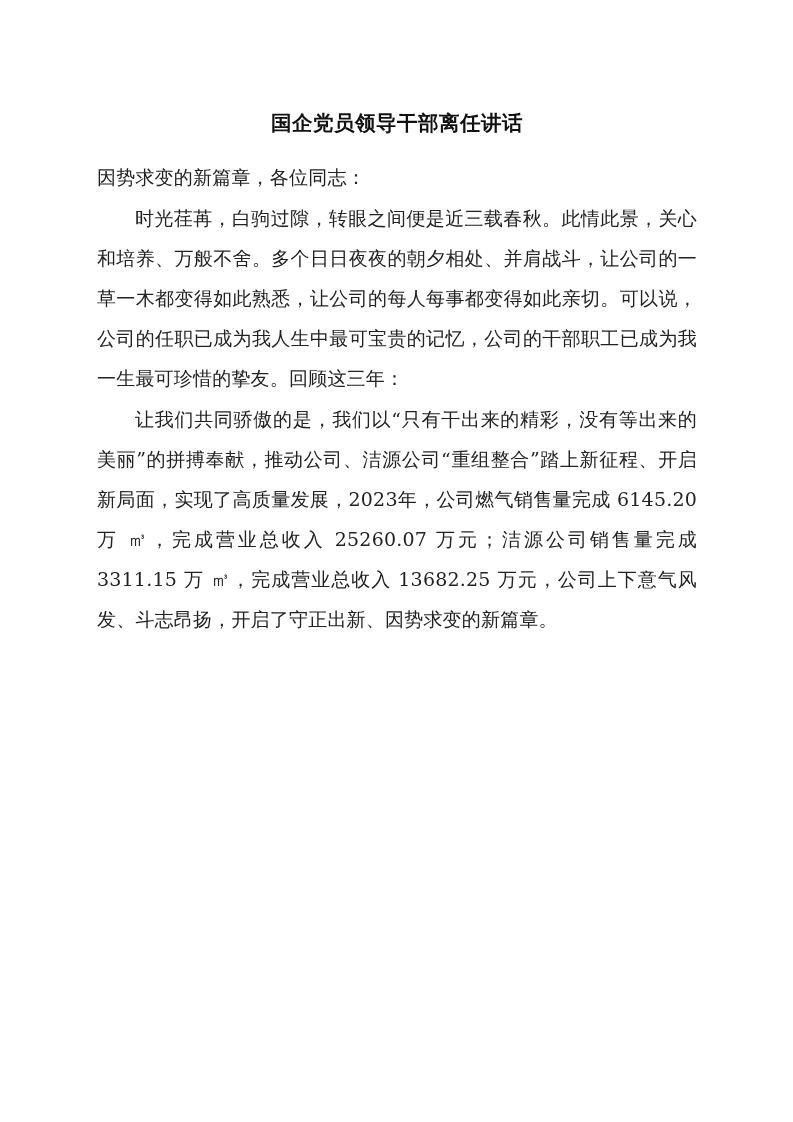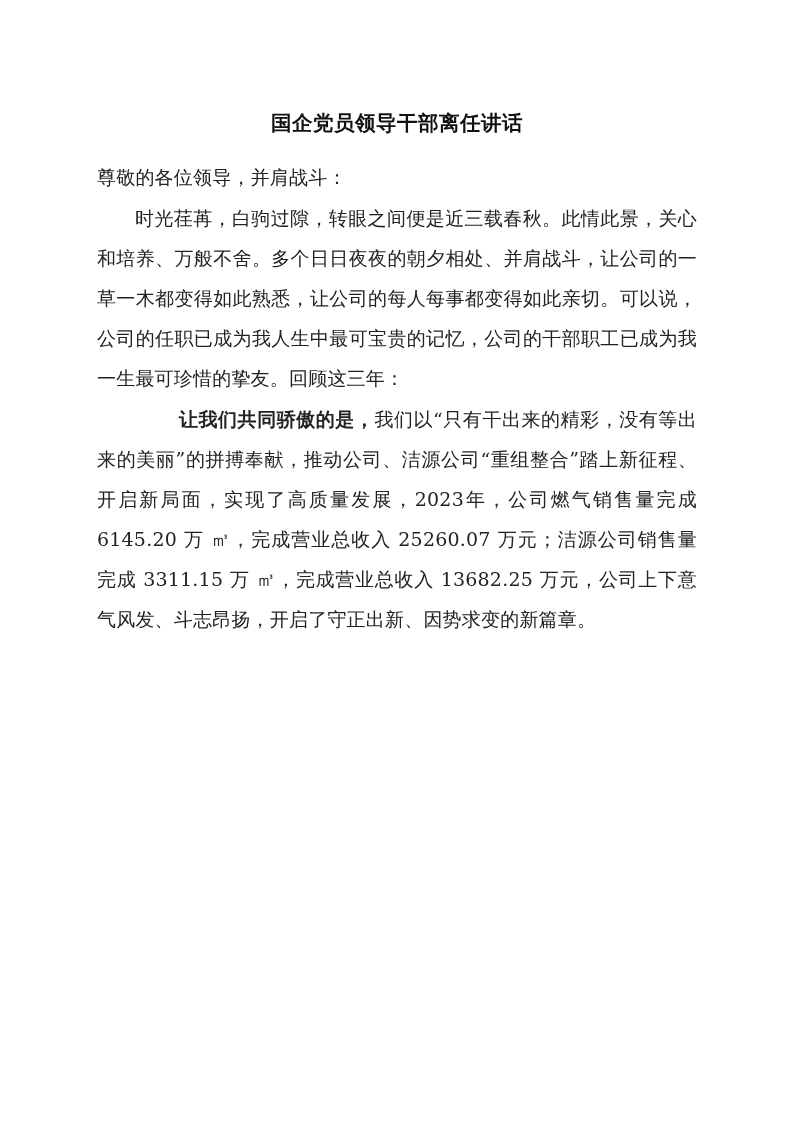--- a/index.html
+++ b/index.html
@@ -41,33 +41,32 @@
     margin: 0 0 1px 0;
     text-align: justify;
     text-justify: inter-ideograph;
     letter-spacing: 0.2px;
     color: #222222;
   }
   .indent {
     text-indent: 2em;
   }
   .lead {
-    font-weight: bold;
-    margin-left: 44px;
+    font-weight: normal;
   }
 </style>
 </head>
 <body>
 
 <div class="page">
   <div class="content">
 
     <h1 class="doc-title">国企党员领导干部离任讲话</h1>
 
-    <p class="para">尊敬的各位领导，并肩战斗：</p>
+    <p class="para">因势求变的新篇章，各位同志：</p>
 
 
     <p class="para indent">时光荏苒，白驹过隙，转眼之间便是近三载春秋。此情此景，关心和培养、万般不舍。多个日日夜夜的朝夕相处、并肩战斗，让公司的一草一木都变得如此熟悉，让公司的每人每事都变得如此亲切。可以说，公司的任职已成为我人生中最可宝贵的记忆，公司的干部职工已成为我一生最可珍惜的挚友。回顾这三年：</p>
 
     <p class="para indent"><span class="lead">让我们共同骄傲的是，</span><span>我们以“只有干出来的精彩，没有等出来的美丽”的拼搏奉献，推动公司、洁源公司“重组整合”踏上新征程、开启新局面，实现了高质量发展，2023年，公司燃气销售量完成 6145.20 万 ㎥，完成营业总收入 25260.07 万元；洁源公司销售量完成 3311.15 万 ㎥，完成营业总收入 13682.25 万元，公司上下意气风发、斗志昂扬，开启了守正出新、因势求变的新篇章。</span></p>
 
 
   </div>
 </div>
 

